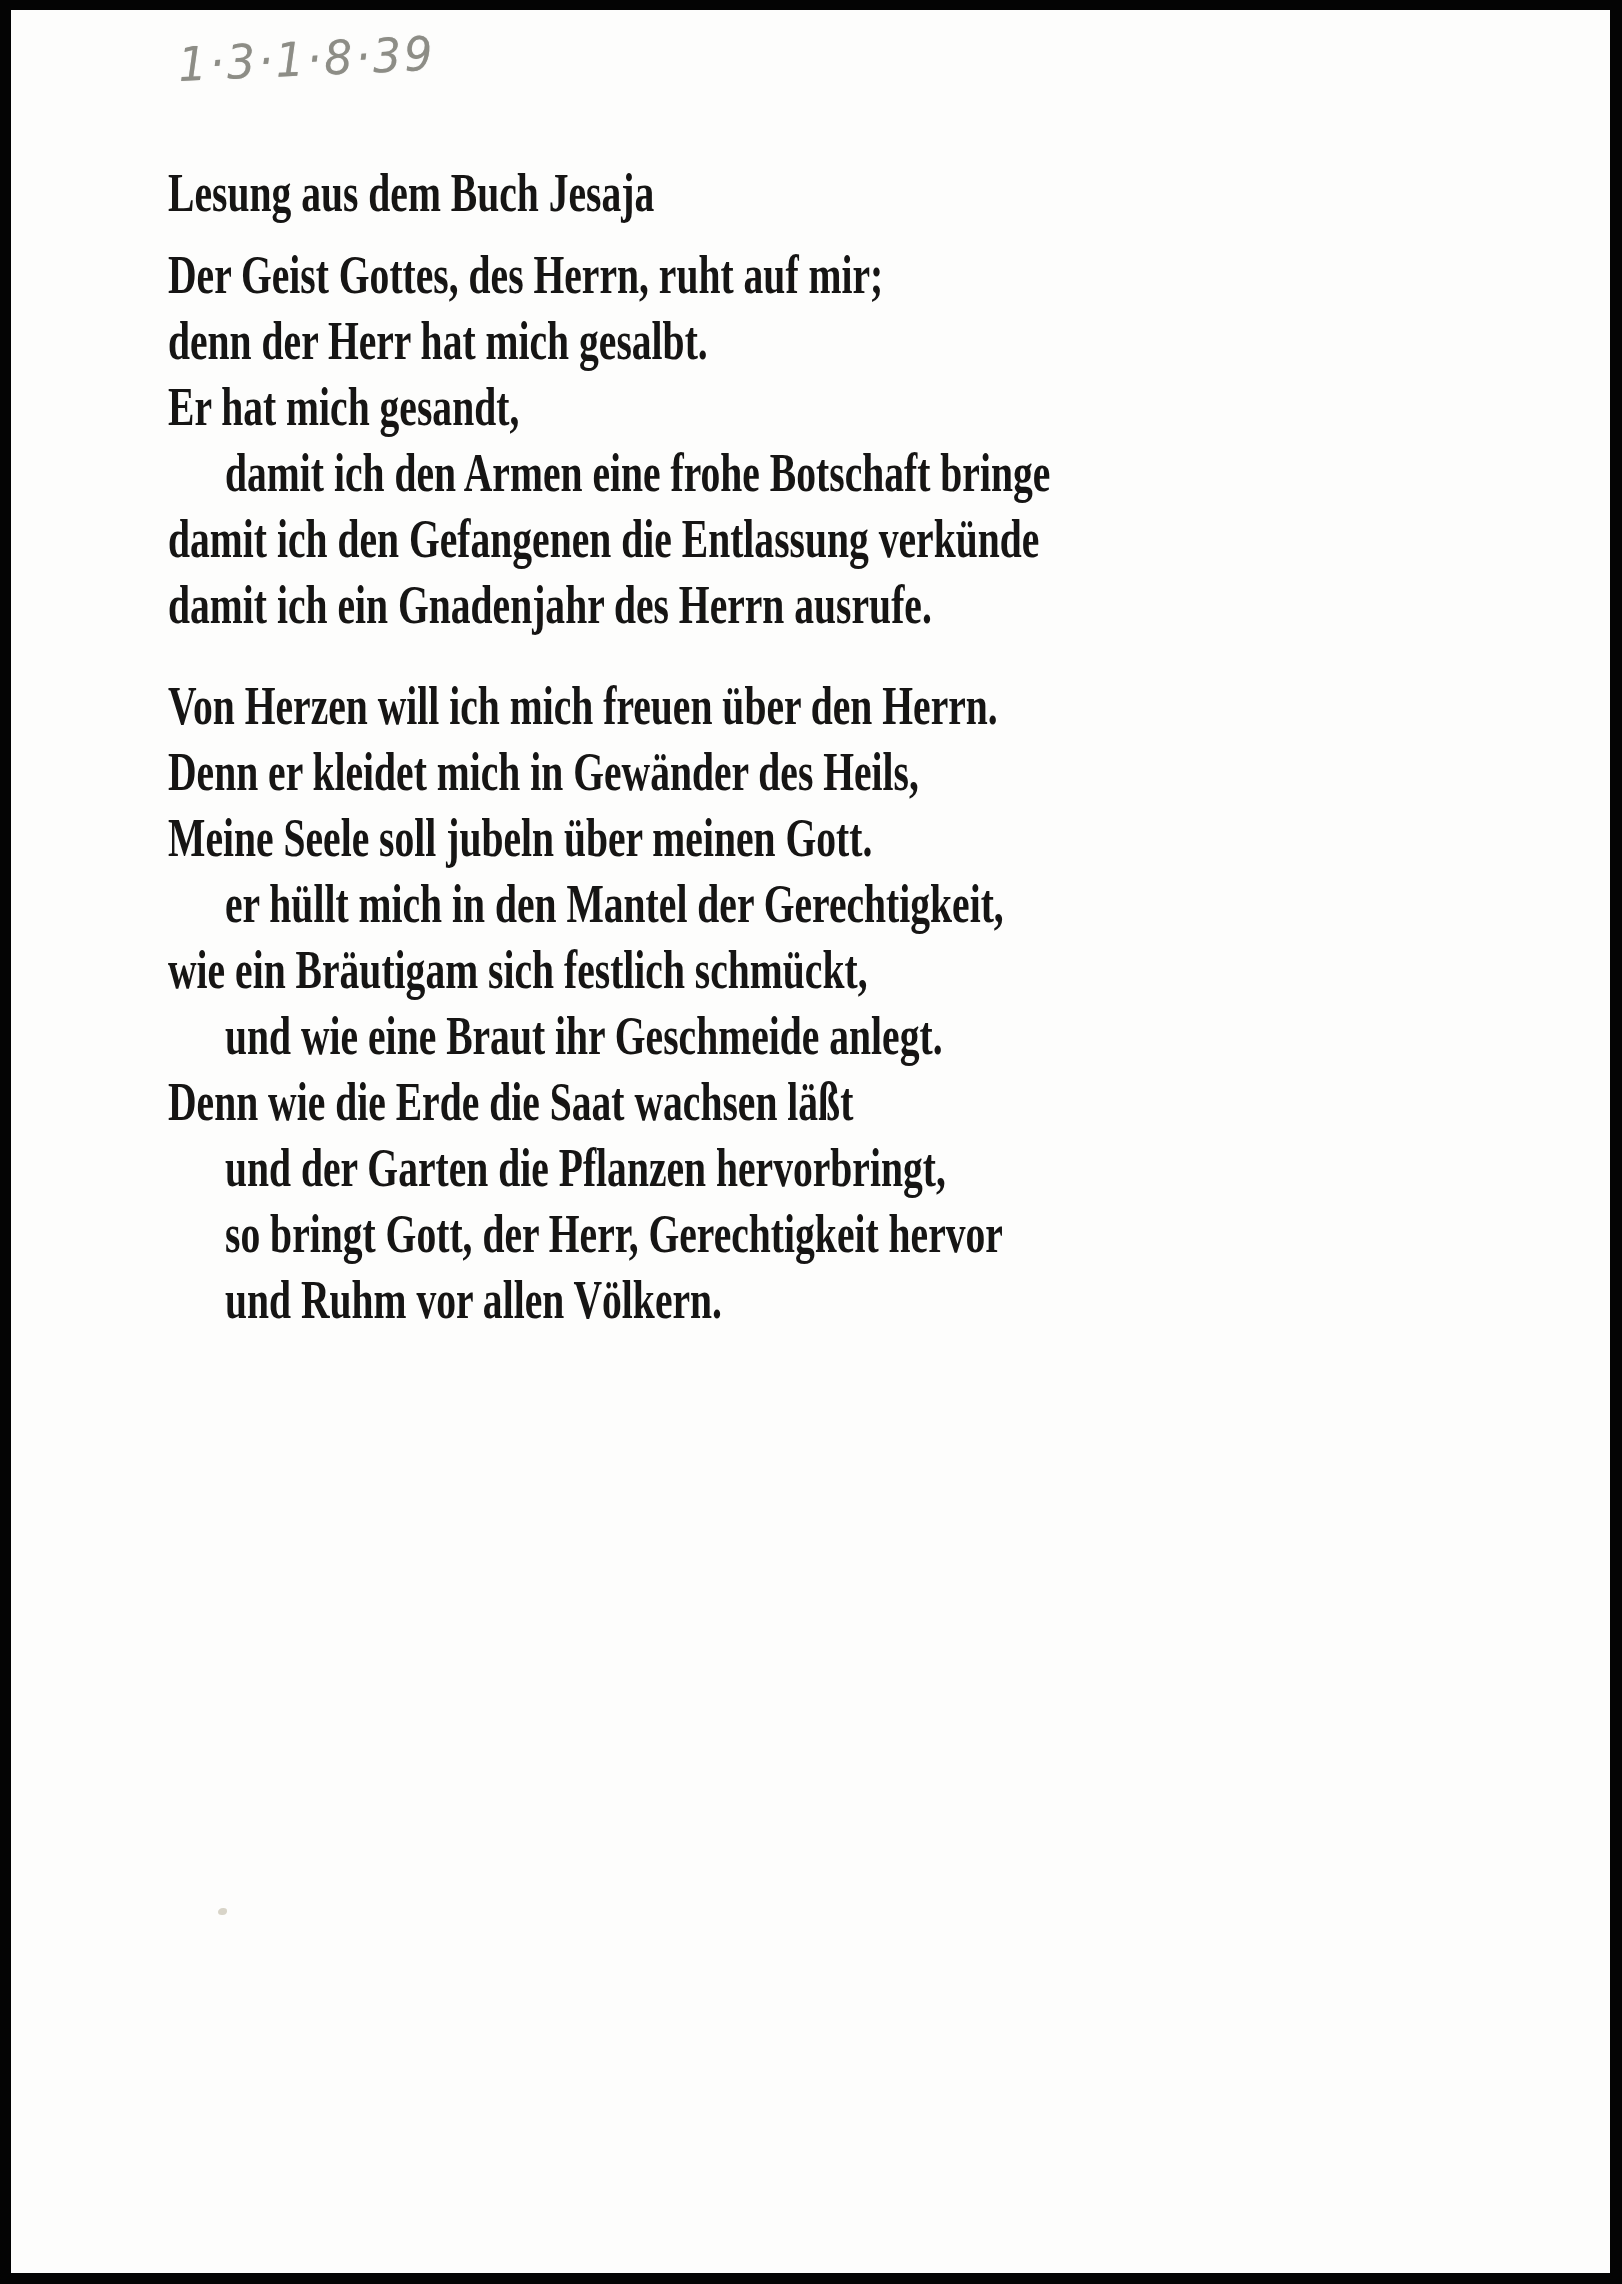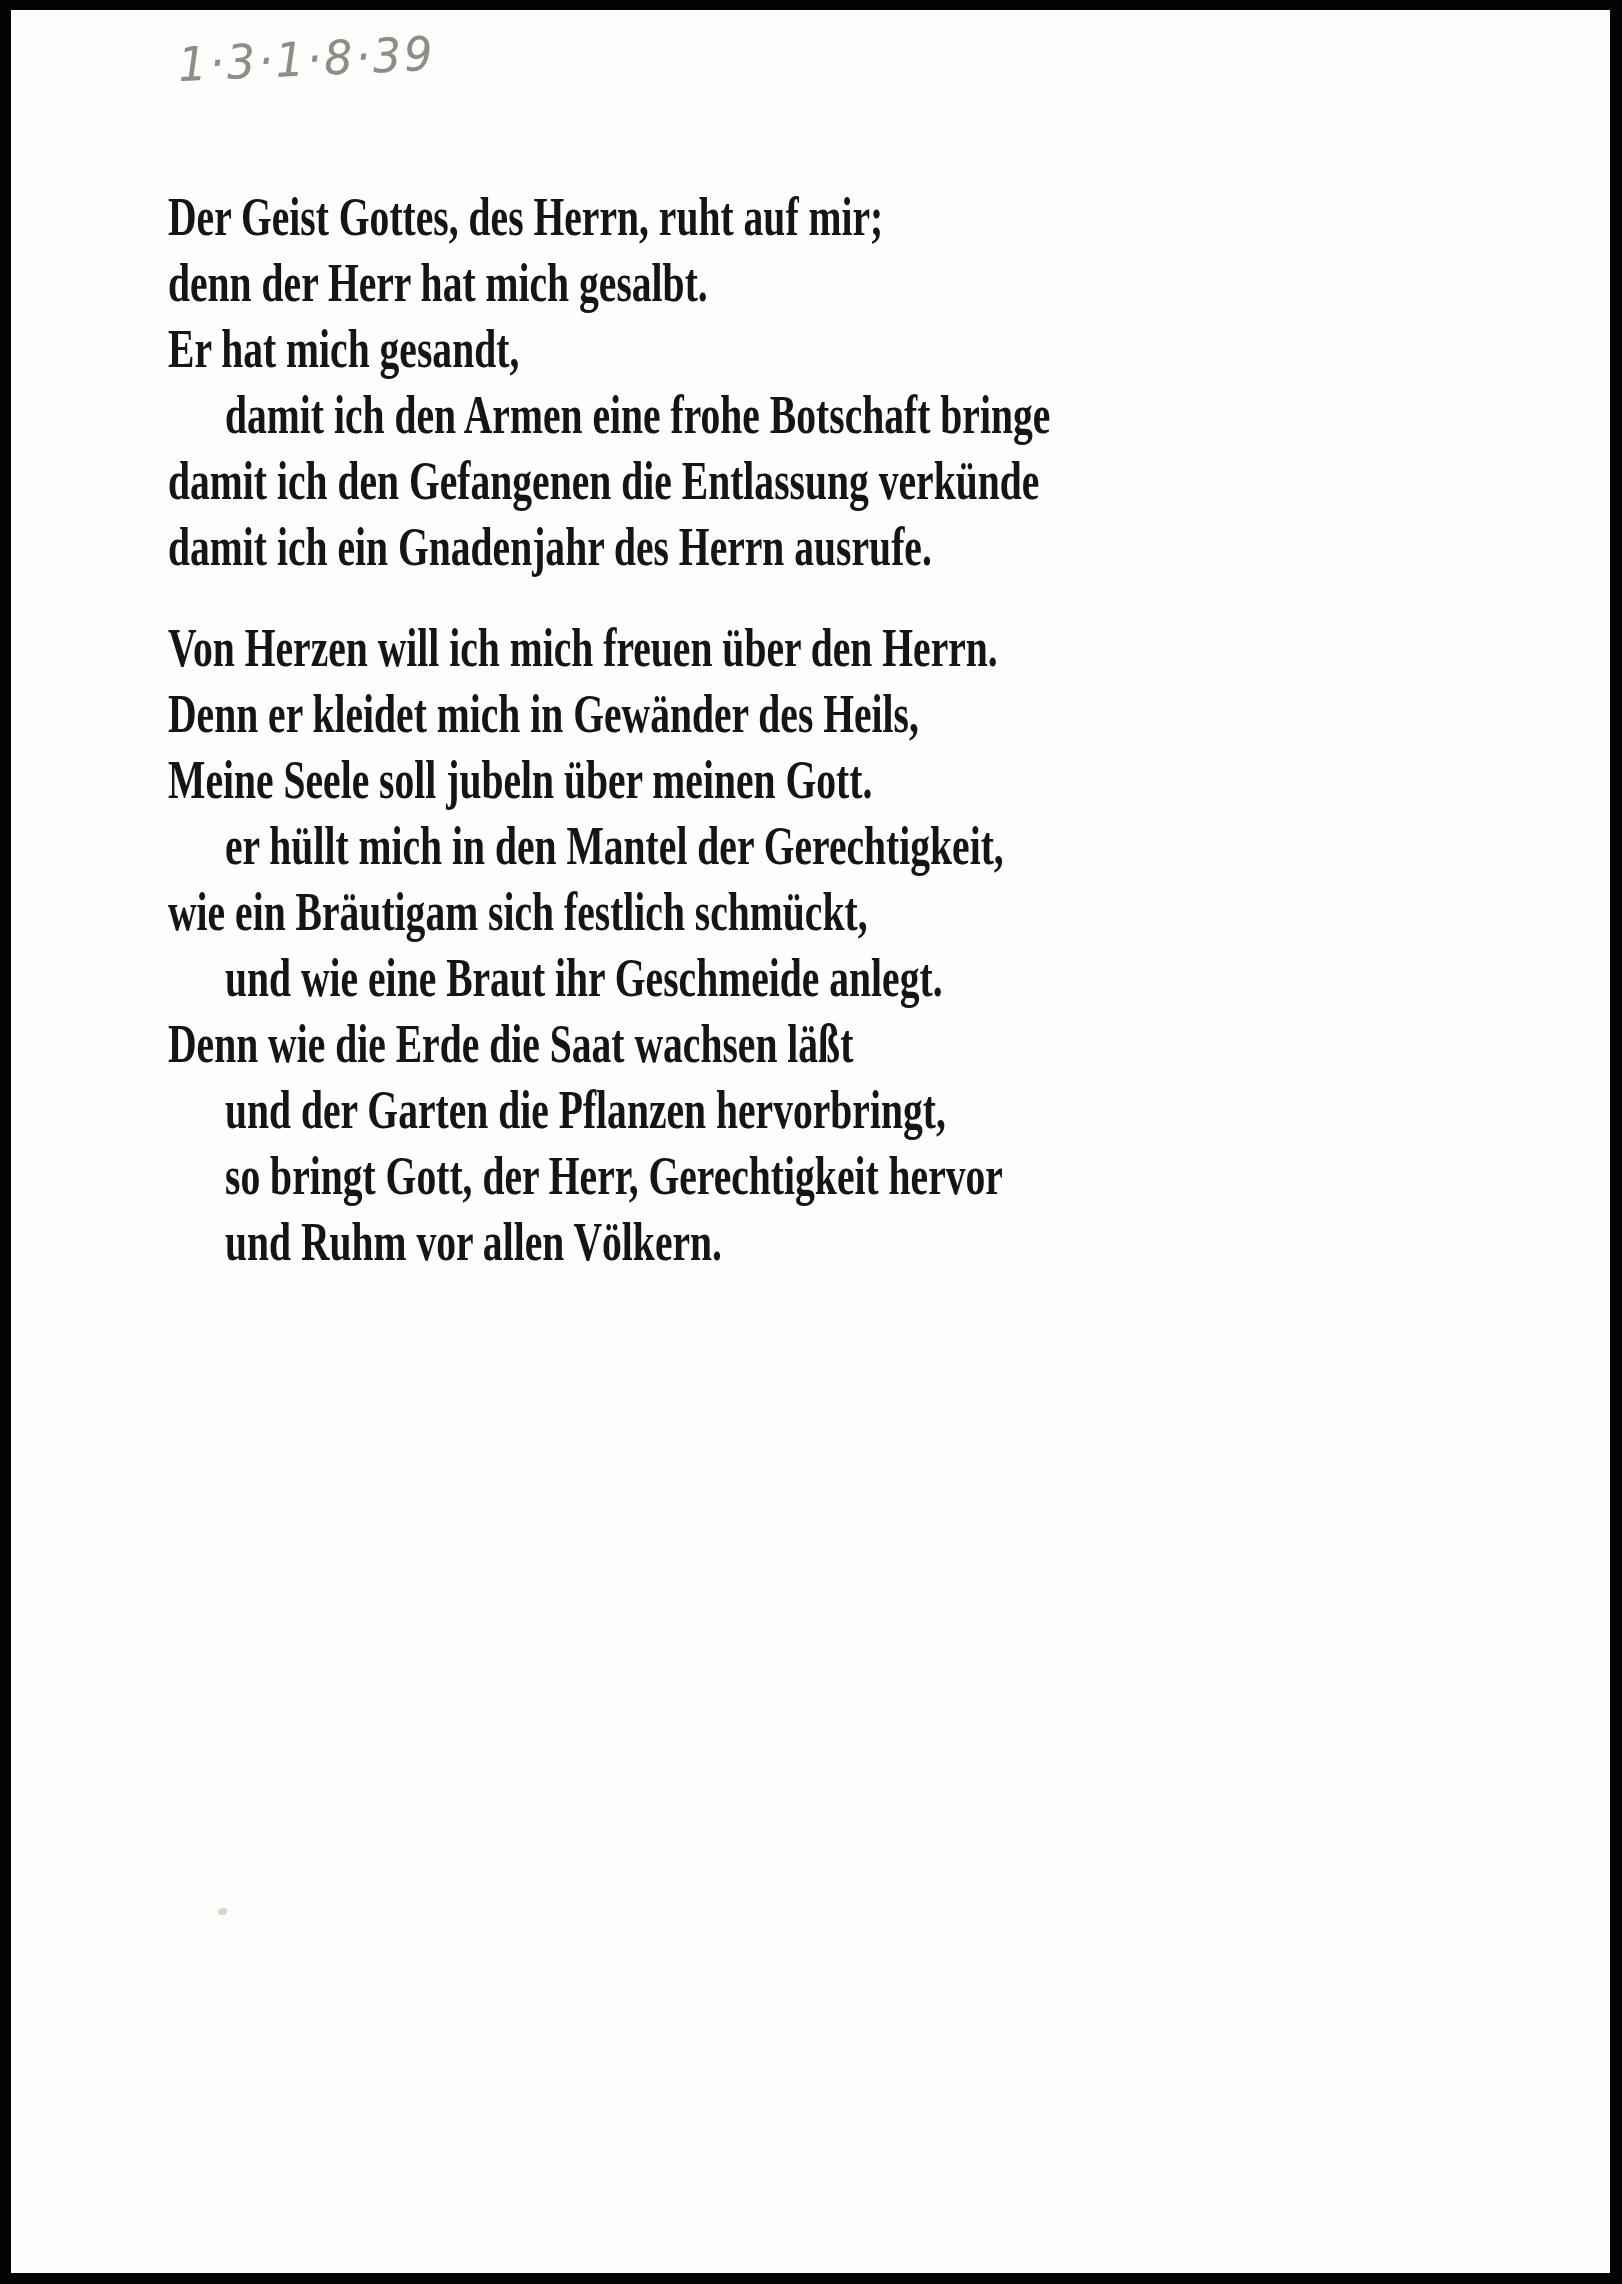--- a/index.html
+++ b/index.html
@@ -73,21 +73,21 @@
     left: -1.6px;
     right: -1.6px;
     bottom: 4.9px;
     height: 4.9px;
     background: #161514;
   }
   .heading .hr {
     font-weight: normal;
     margin-left: 11.4px;
   }
-  .stanza-1 { margin-top: 24px; text-decoration: underline; }
+  .stanza-1 { margin-top: 16px; text-decoration: underline; }
   .stanza-2 { margin-top: 35px; }
   
   .speck {
     position: absolute;
     left: 207px; 
     top: 1898px;
     width: 9px;
     height: 7.3px;
     border-radius: 60% 40% 55% 45%;
     background: #b9b29d;
@@ -97,20 +97,23 @@
 </head>
 <body>
 
 <div class="page">
 
   <div class="annotation">1·3·1·8·39</div>
 
   <div class="content">
 
 
+    <div class="line">
+      <span class="txt">Lesung aus dem Buch Jesaja</span>
+    </div>
 
     <div class="stanza stanza-1">
         <div class="line"><span class="txt">Der Geist Gottes, des Herrn, ruht auf mir;</span></div>
         <div class="line"><span class="txt">denn der Herr hat mich gesalbt.</span></div>
         <div class="line"><span class="txt">Er hat mich gesandt,</span></div>
         <div class="line indent"><span class="txt">damit ich den Armen eine frohe Botschaft bringe</span></div>
         <div class="line"><span class="txt">damit ich den Gefangenen die Entlassung verkünde</span></div>
         <div class="line"><span class="txt">damit ich ein Gnadenjahr des Herrn ausrufe.</span></div>
       </div>
 

